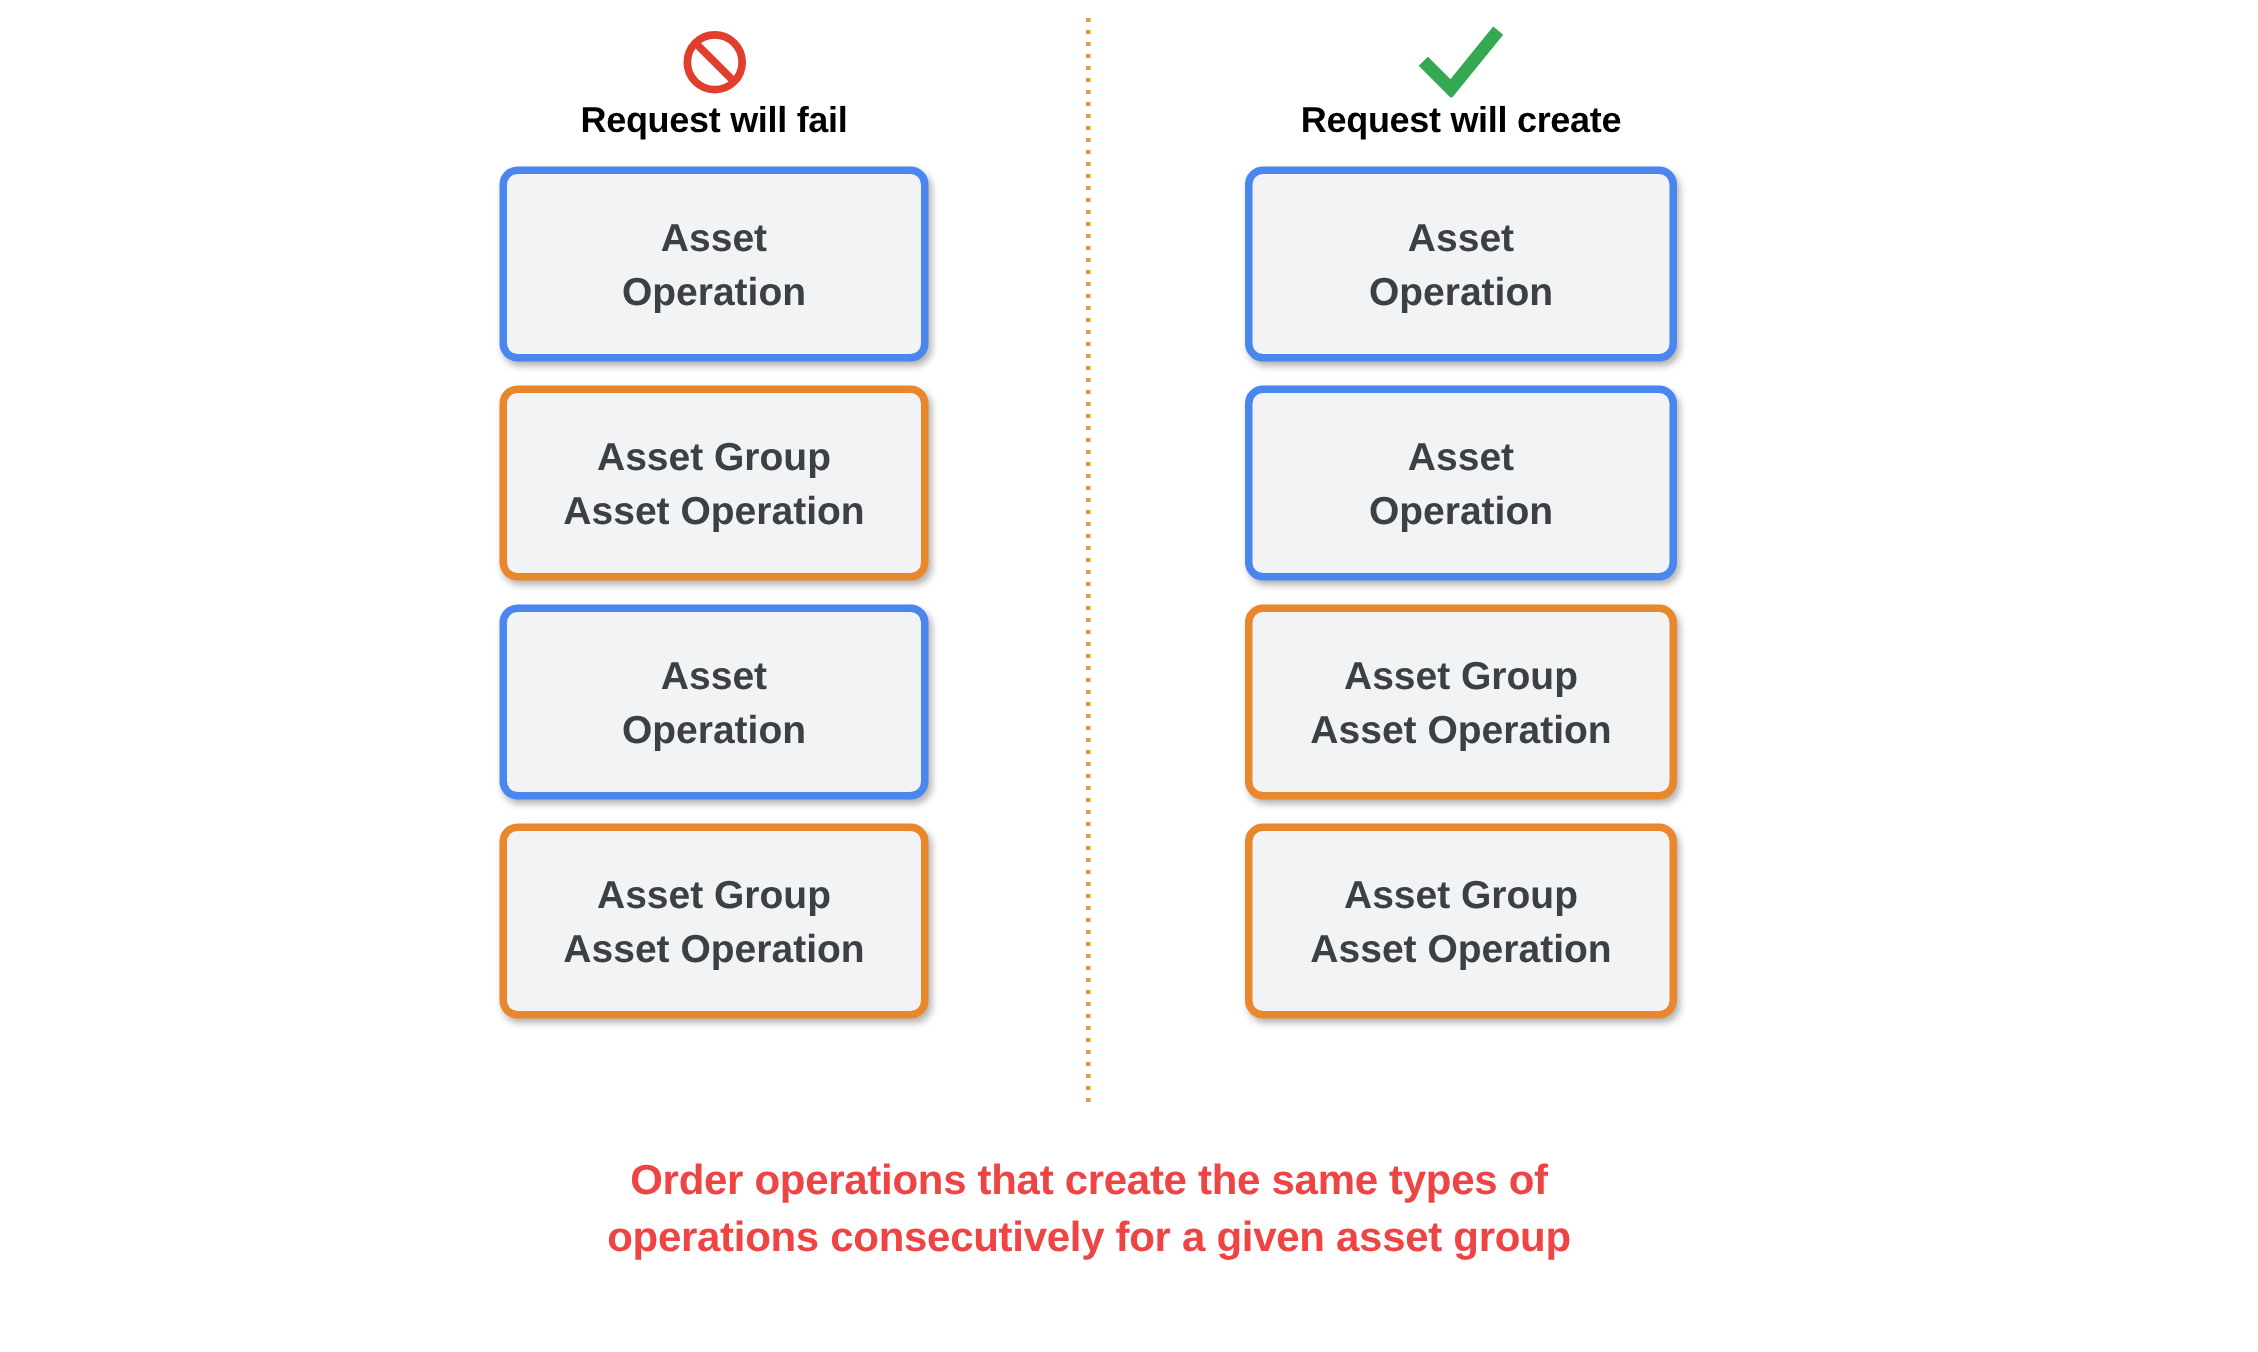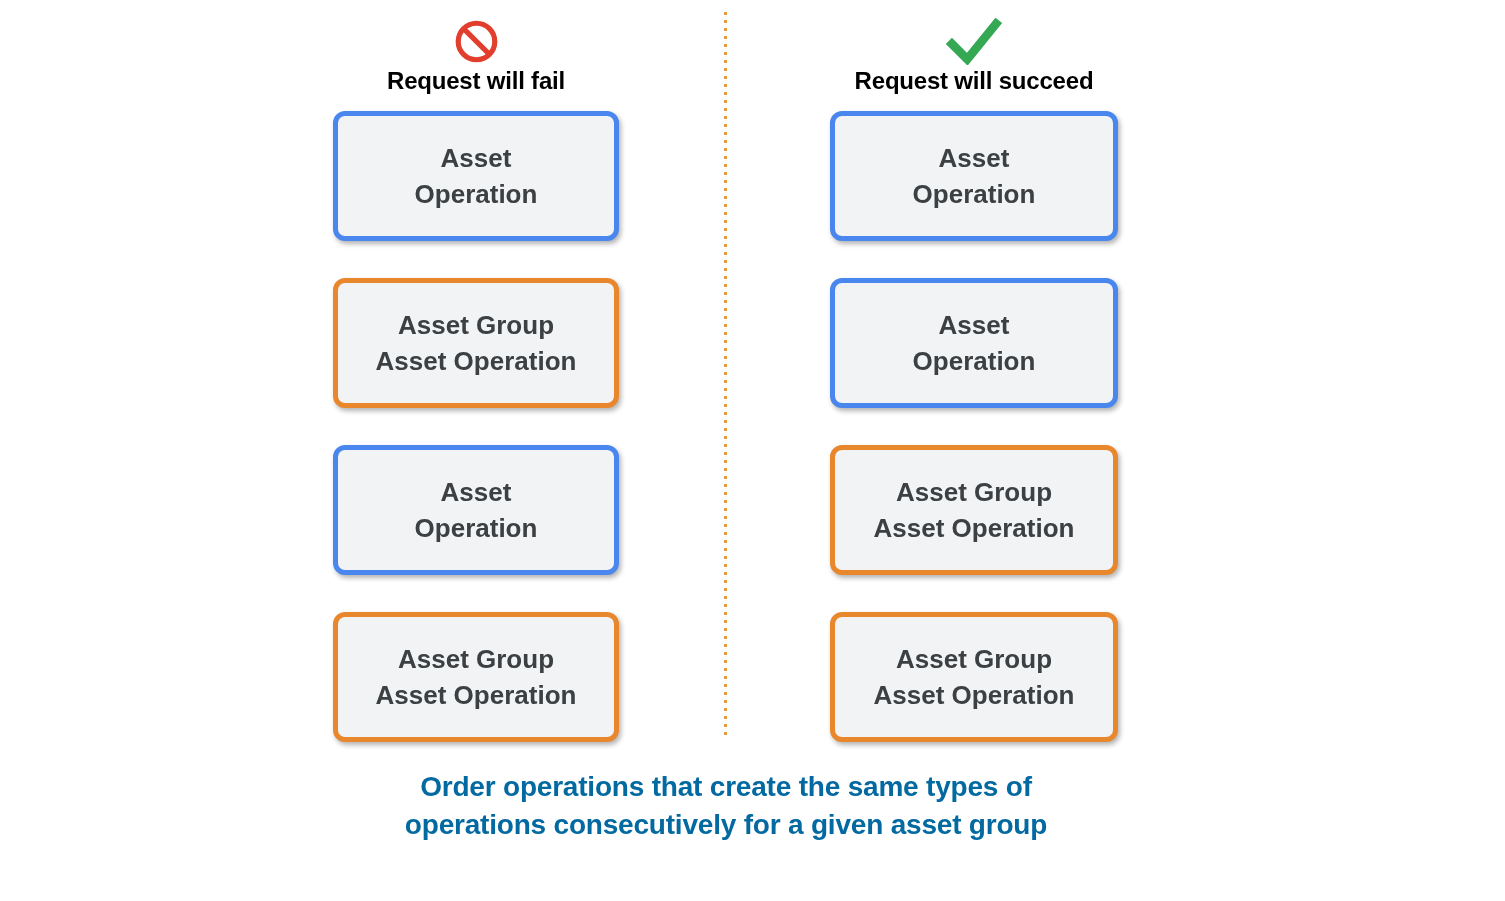--- a/index.html
+++ b/index.html
@@ -45,21 +45,21 @@
     font-size: 24px;
     font-weight: bold;
     color: #000000;
     letter-spacing: -0.2px;
     white-space: nowrap;
   }
 
   .boxes {
     display: flex;
     flex-direction: column;
-    gap: 37px;
+    gap: 16px;
   }
   .op-box {
     height: 130px;
     box-sizing: border-box;
     border-radius: 12px;
     background: var(--box-background);
     display: flex;
     flex-direction: column;
     align-items: center;
     justify-content: center;
@@ -92,21 +92,21 @@
 
   .caption {
     position: absolute;
     top: 768px;
     left: 726px;
     transform: translateX(-50%);
     text-align: center;
     font-size: 28px;
     line-height: 38px;
     font-weight: bold;
-    color: #0369a1;
+    color: #ef4444;
     letter-spacing: -0.2px;
     white-space: nowrap;
   }
 
   .prohibited-icon-svg circle,
   .prohibited-icon-svg line {
     stroke: var(--fail-icon-red);
   }
   .checkmark-icon-svg polyline {
     stroke: var(--success-check-green);
@@ -149,21 +149,21 @@
 
   <div class="divider"></div>
 
   <section class="column success">
     <div class="col-header">
       <div class="icon-wrap">
         <svg class="checkmark-icon-svg" width="58" height="48" viewBox="0 0 60 50" fill="none">
           <polyline points="7,28 23,44 53,7" stroke-width="9" fill="none" stroke-linecap="square"></polyline>
         </svg>
       </div>
-      <div class="col-title">Request will succeed</div>
+      <div class="col-title">Request will create</div>
     </div>
     <div class="boxes">
       <div class="op-box blue">
         <div class="box-line">Asset</div>
         <div class="box-line">Operation</div>
       </div>
       <div class="op-box blue">
         <div class="box-line">Asset</div>
         <div class="box-line">Operation</div>
       </div>

